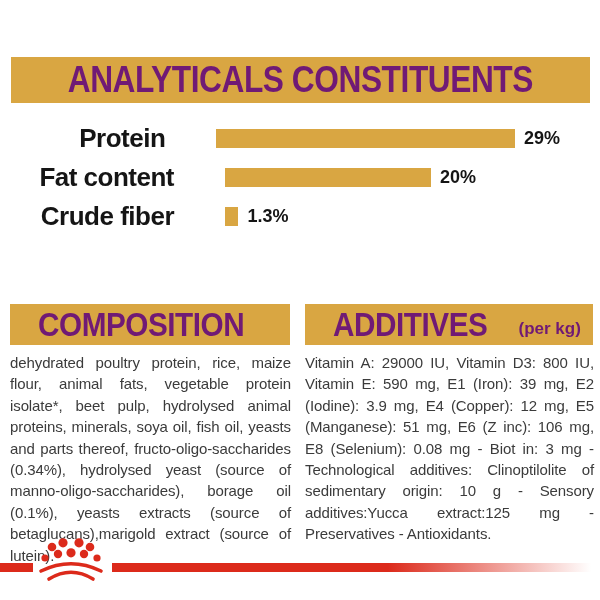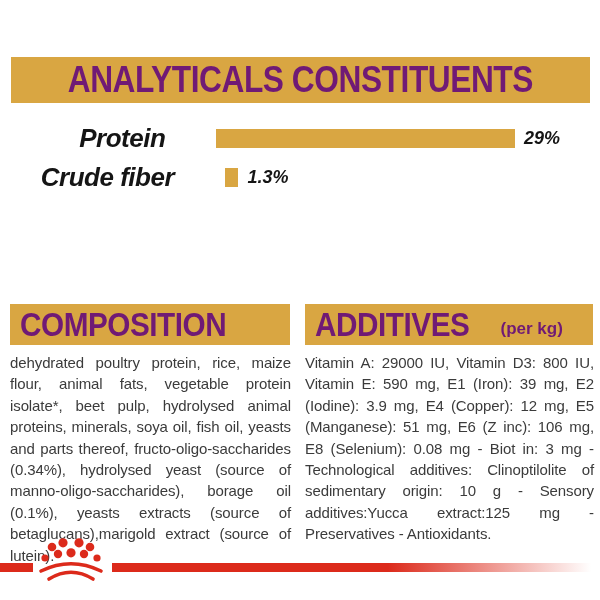--- a/index.html
+++ b/index.html
@@ -2,26 +2,26 @@
 <html style="--gold: #D9A642; --red: #DC2A1B; --body: #3B3B3B; --ink: #151515;"><head>
 <meta charset="utf-8">
 <style>
   html,body{margin:0;padding:0;background:#ffffff;}
   :root{--gold:#D9A642;--red:#DC2A1B;--ink:#151515;--body:#3b3b3b;}
   .canvas{position:relative;width:600px;height:600px;background:#fff;overflow:hidden;
           font-family:"Liberation Sans","DejaVu Sans",sans-serif;}
   .goldbar{position:absolute;background:var(--gold);color:#701a75;font-weight:bold;}
   .main-header{left:11px;top:57px;width:579px;height:46px;display:flex;align-items:center;justify-content:center;}
   .main-header .t{font-size:36px;white-space:nowrap;transform:scaleX(0.88);transform-origin:center;letter-spacing:-0.5px;}
-  .bar-chart{position:absolute;left:0;top:119px;width:560px;font-style:italic;}
+  .bar-chart{position:absolute;left:0;top:119px;width:560px;}
   .crow{display:flex;align-items:center;height:39px;}
   .crow .lbl{width:174px;text-align:right;font-weight:bold;font-size:26px;color:var(--ink);letter-spacing:-0.5px;white-space:nowrap;}
   .crow .bar{margin-left:51px;height:19px;background:var(--gold);flex:none;}
   .crow .val{margin-left:9px;font-weight:bold;font-size:18px;color:var(--ink);white-space:nowrap;}
-  .sec-header{top:304px;height:41px;display:flex;align-items:center;padding-left:10px;box-sizing:border-box;}
+  .sec-header{top:304px;height:41px;display:flex;align-items:center;padding-left:28px;box-sizing:border-box;}
   .sec-header .t{font-size:33px;white-space:nowrap;transform:scaleX(0.9);transform-origin:left center;letter-spacing:-0.5px;}
   .sec-header .suffix{font-size:17px;font-weight:bold;margin-left:14px;margin-top:8px;white-space:nowrap;}
   .comp-header{left:10px;width:280px;}
   .addi-header{left:305px;width:288px;}
   .bodytext{position:absolute;top:352px;font-size:15px;line-height:21.4px;color:var(--body);
             text-align:justify;letter-spacing:-0.1px;}
   .comp-body{left:10px;width:281px;}
   .addi-body{left:305px;width:289px;}
   .redline-left{position:absolute;left:0;top:563px;width:33px;height:9px;background:var(--red);}
   .redline-right{position:absolute;left:112px;top:563px;width:484px;height:9px;
@@ -35,20 +35,25 @@
 
   <div class="goldbar main-header">
     <span class="t">ANALYTICALS CONSTITUENTS</span>
   </div>
 
   <div class="bar-chart">
       <div class="crow">
         <div class="lbl">Protein</div>
         <div class="bar" style="width: 298.7px;"></div>
         <div class="val">29%</div>
+      </div>
+      <div class="crow">
+        <div class="lbl">Fat content</div>
+        <div class="bar" style="width: 206px;"></div>
+        <div class="val">20%</div>
       </div>
       <div class="crow">
         <div class="lbl">Crude fiber</div>
         <div class="bar" style="width: 13.39px;"></div>
         <div class="val">1.3%</div>
       </div>
     </div>
 
   <div class="goldbar sec-header comp-header">
     <span class="t">COMPOSITION</span>

